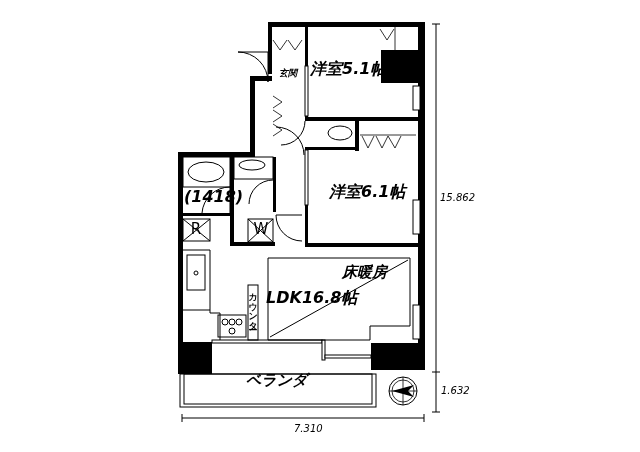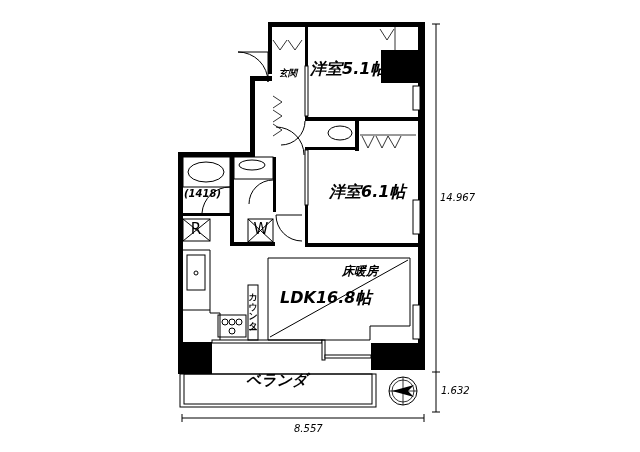--- a/index.html
+++ b/index.html
@@ -1,20 +1,20 @@
 <!DOCTYPE html>
 <html><head>
 <meta charset="utf-8">
 <style>
   html, body { margin:0; padding:0; background:#ffffff; }
   body { width:640px; height:452px; position:relative; overflow:hidden; font-family:"DejaVu Sans", sans-serif; }
   #plan { position:absolute; left:0; top:0; width:640px; height:452px; }
   .label { position:absolute; font-family:"DejaVu Sans", sans-serif; font-weight:bold; font-style:italic; color:#000; white-space:nowrap; line-height:1; }
   .room-lg { font-size:16px; }
-  .room-sm { font-size:10px; }
+  .room-sm { font-size:16px; }
   .dim { font-size:10px; font-weight:normal; }
   .box-letter { position:absolute; font-family:"DejaVu Sans", sans-serif; font-size:15px; color:#000; text-align:center; line-height:1; }
   .vertical { writing-mode:vertical-rl; text-orientation:upright; font-size:9px; font-style:normal; letter-spacing:-1px; }
 </style>
 </head>
 <body>
 
 <svg id="plan" viewBox="0 0 640 452" xmlns="http://www.w3.org/2000/svg">
 
   <g fill="#000">
@@ -160,25 +160,25 @@
     <circle cx="403" cy="391" r="14" fill="none" stroke="#000" stroke-width="1"></circle>
     <circle cx="403" cy="391" r="11" fill="none" stroke="#000" stroke-width="0.8"></circle>
     <line x1="403" y1="377" x2="403" y2="405" stroke="#000" stroke-width="0.8"></line>
     <line x1="389" y1="391" x2="417" y2="391" stroke="#000" stroke-width="0.8"></line>
     <path d="M392 391 L414 385 L408 391 L414 397 Z" fill="#000"></path>
   </g>
 </svg>
 
 <div class="label room-lg" style="left:310px; top:61px;">洋室5.1帖</div>
 <div class="label room-lg" style="left:329px; top:184px;">洋室6.1帖</div>
-<div class="label room-lg" style="left:280px; top:290px;">LDK16.8帖</div>
+<div class="label room-lg" style="left:266px; top:290px;">LDK16.8帖</div>
 <div class="label room-sm" style="left:279px; top:69px; font-size:9px;">玄関</div>
 <div class="label room-lg" style="left:246px; top:373px; font-size:15px;">ベランダ</div>
 <div class="label room-sm" style="left:184px; top:189px;">(1418)</div>
 
-<div class="label room-sm" style="left:342px; top:265px; font-size:12px;">床暖房</div>
+<div class="label room-sm" style="left:342px; top:265px; font-size:15px;">床暖房</div>
 <div class="label vertical" style="left:248px; top:287px;">カウンター</div>
 <div class="box-letter" style="left:186px; top:222px; width:20px;">R</div>
 <div class="box-letter" style="left:249px; top:222px; width:24px;">W</div>
 
-<div class="label dim" style="left:440px; top:193px;">14.967</div>
+<div class="label dim" style="left:440px; top:193px;">15.862</div>
 <div class="label dim" style="left:441px; top:386px;">1.632</div>
-<div class="label dim" style="left:294px; top:424px;">8.557</div>
+<div class="label dim" style="left:294px; top:424px;">7.310</div>
 
 </body></html>

